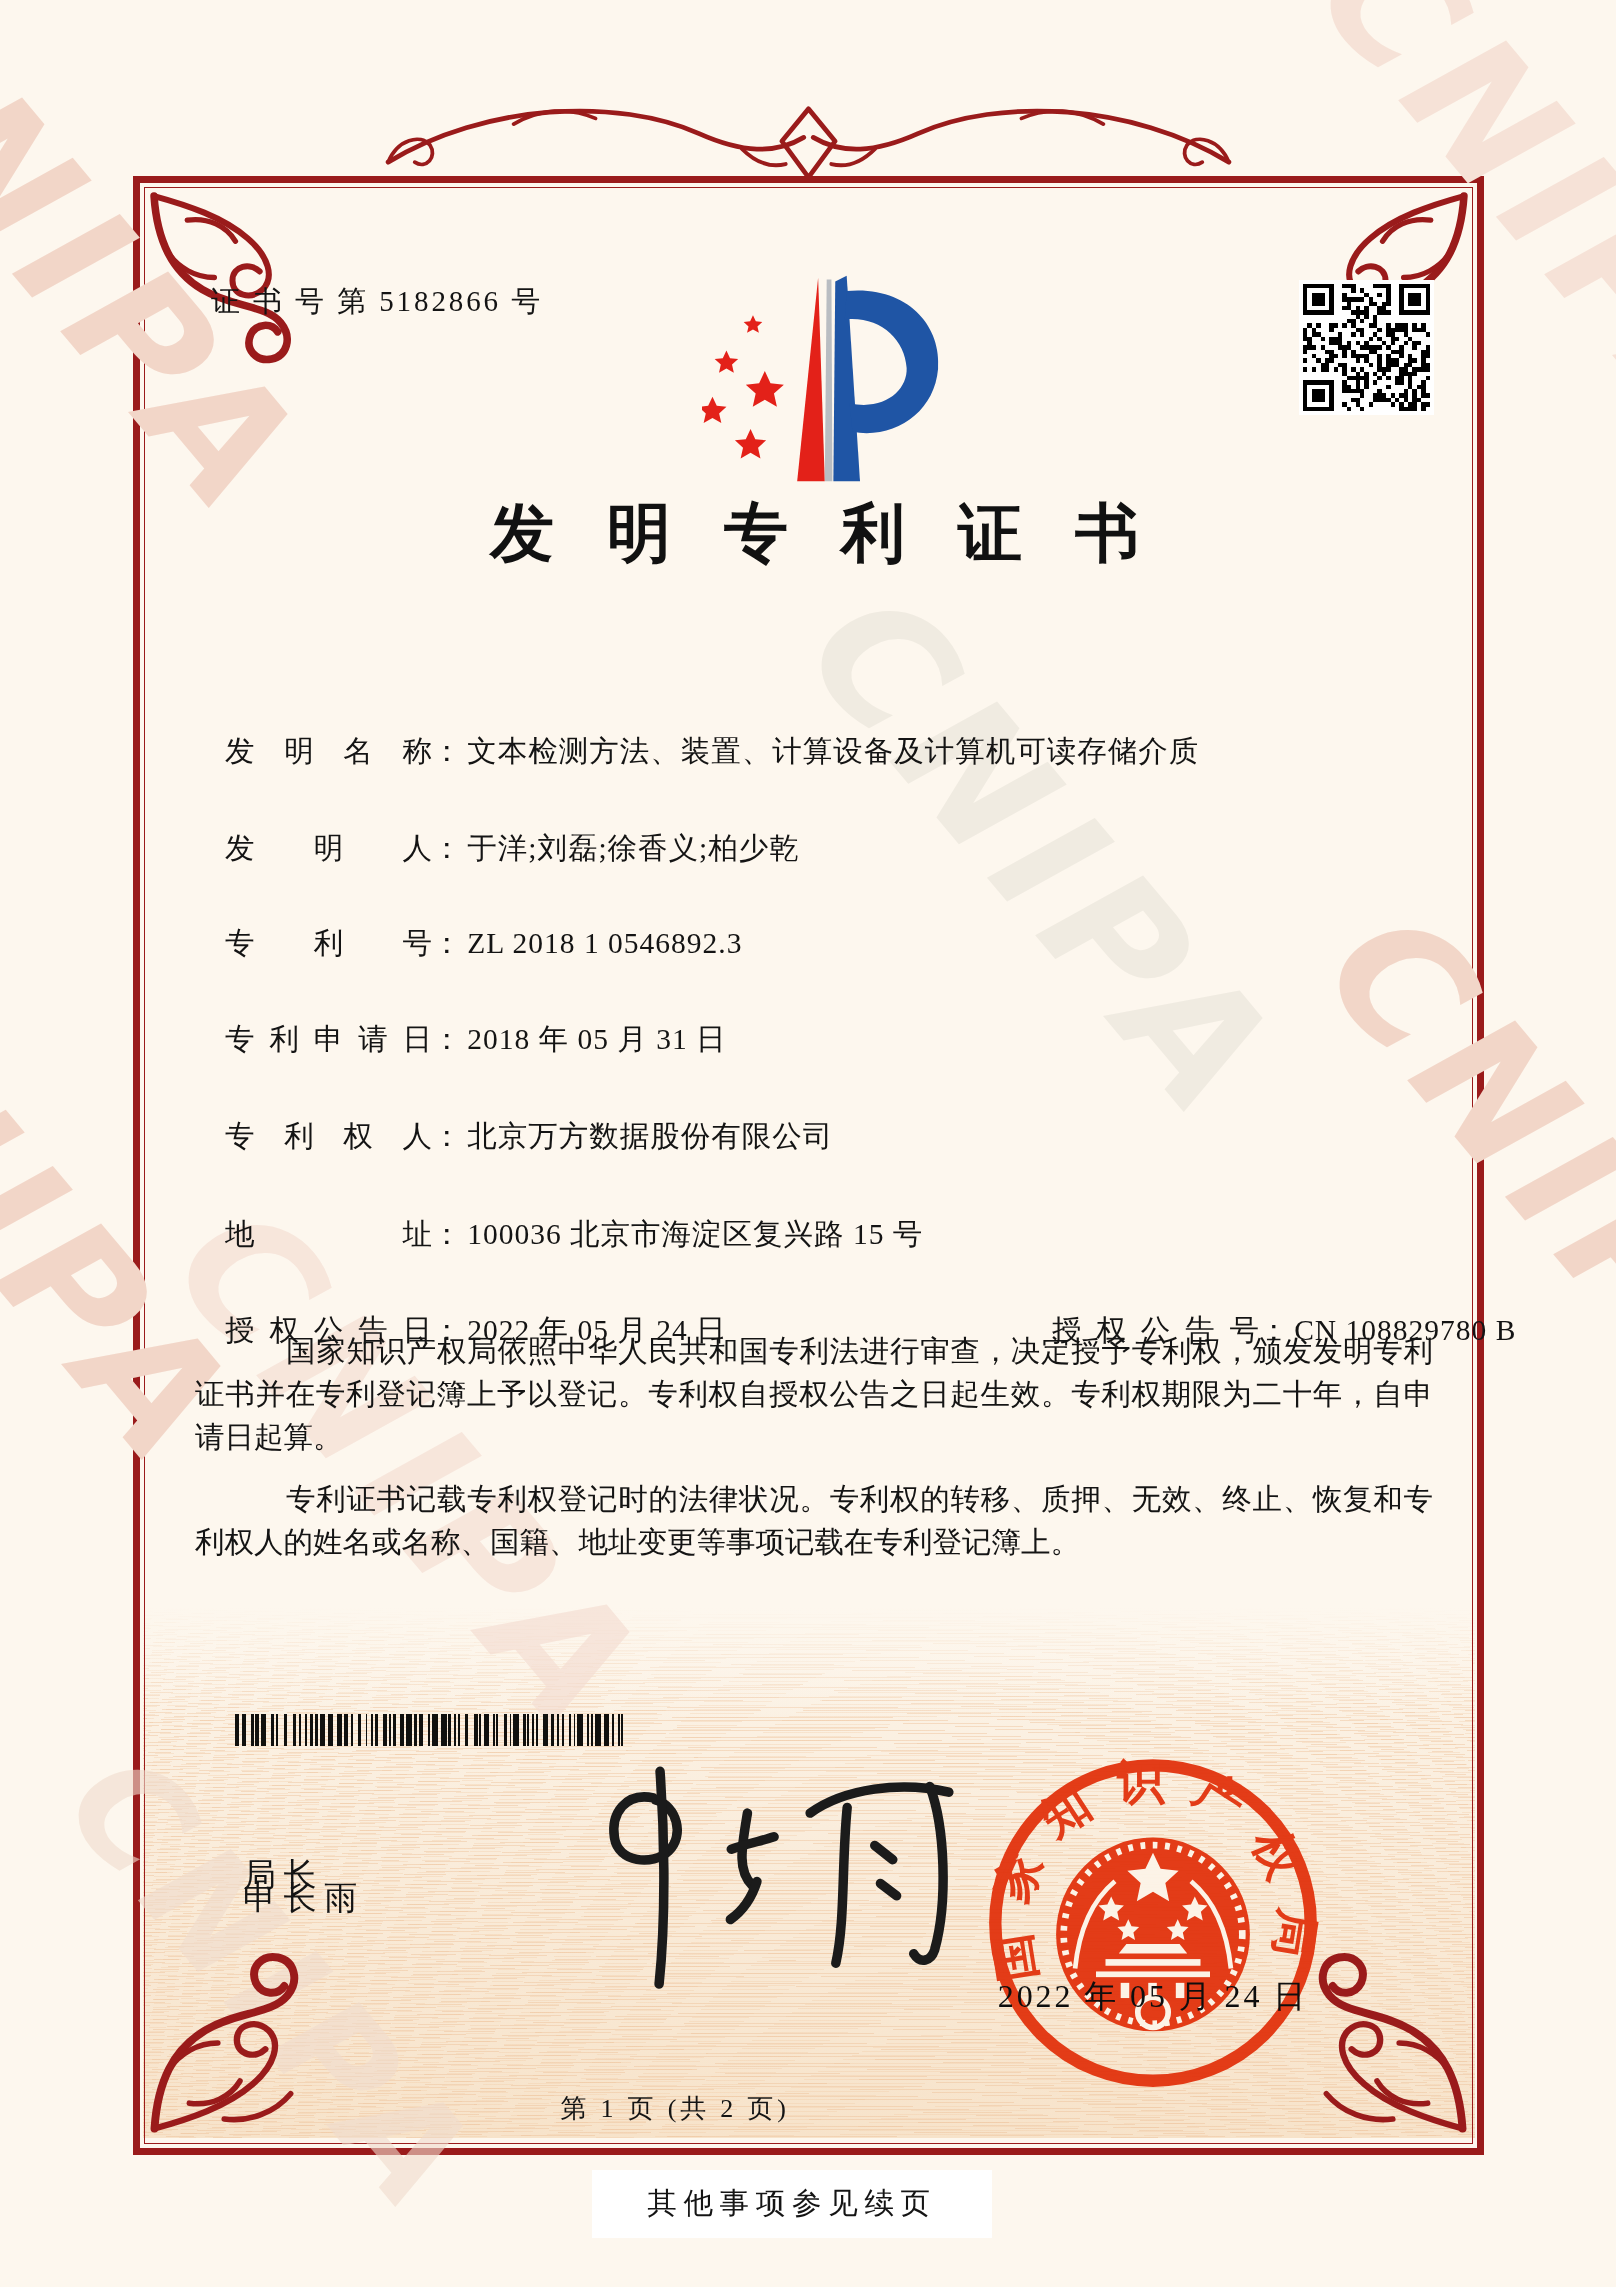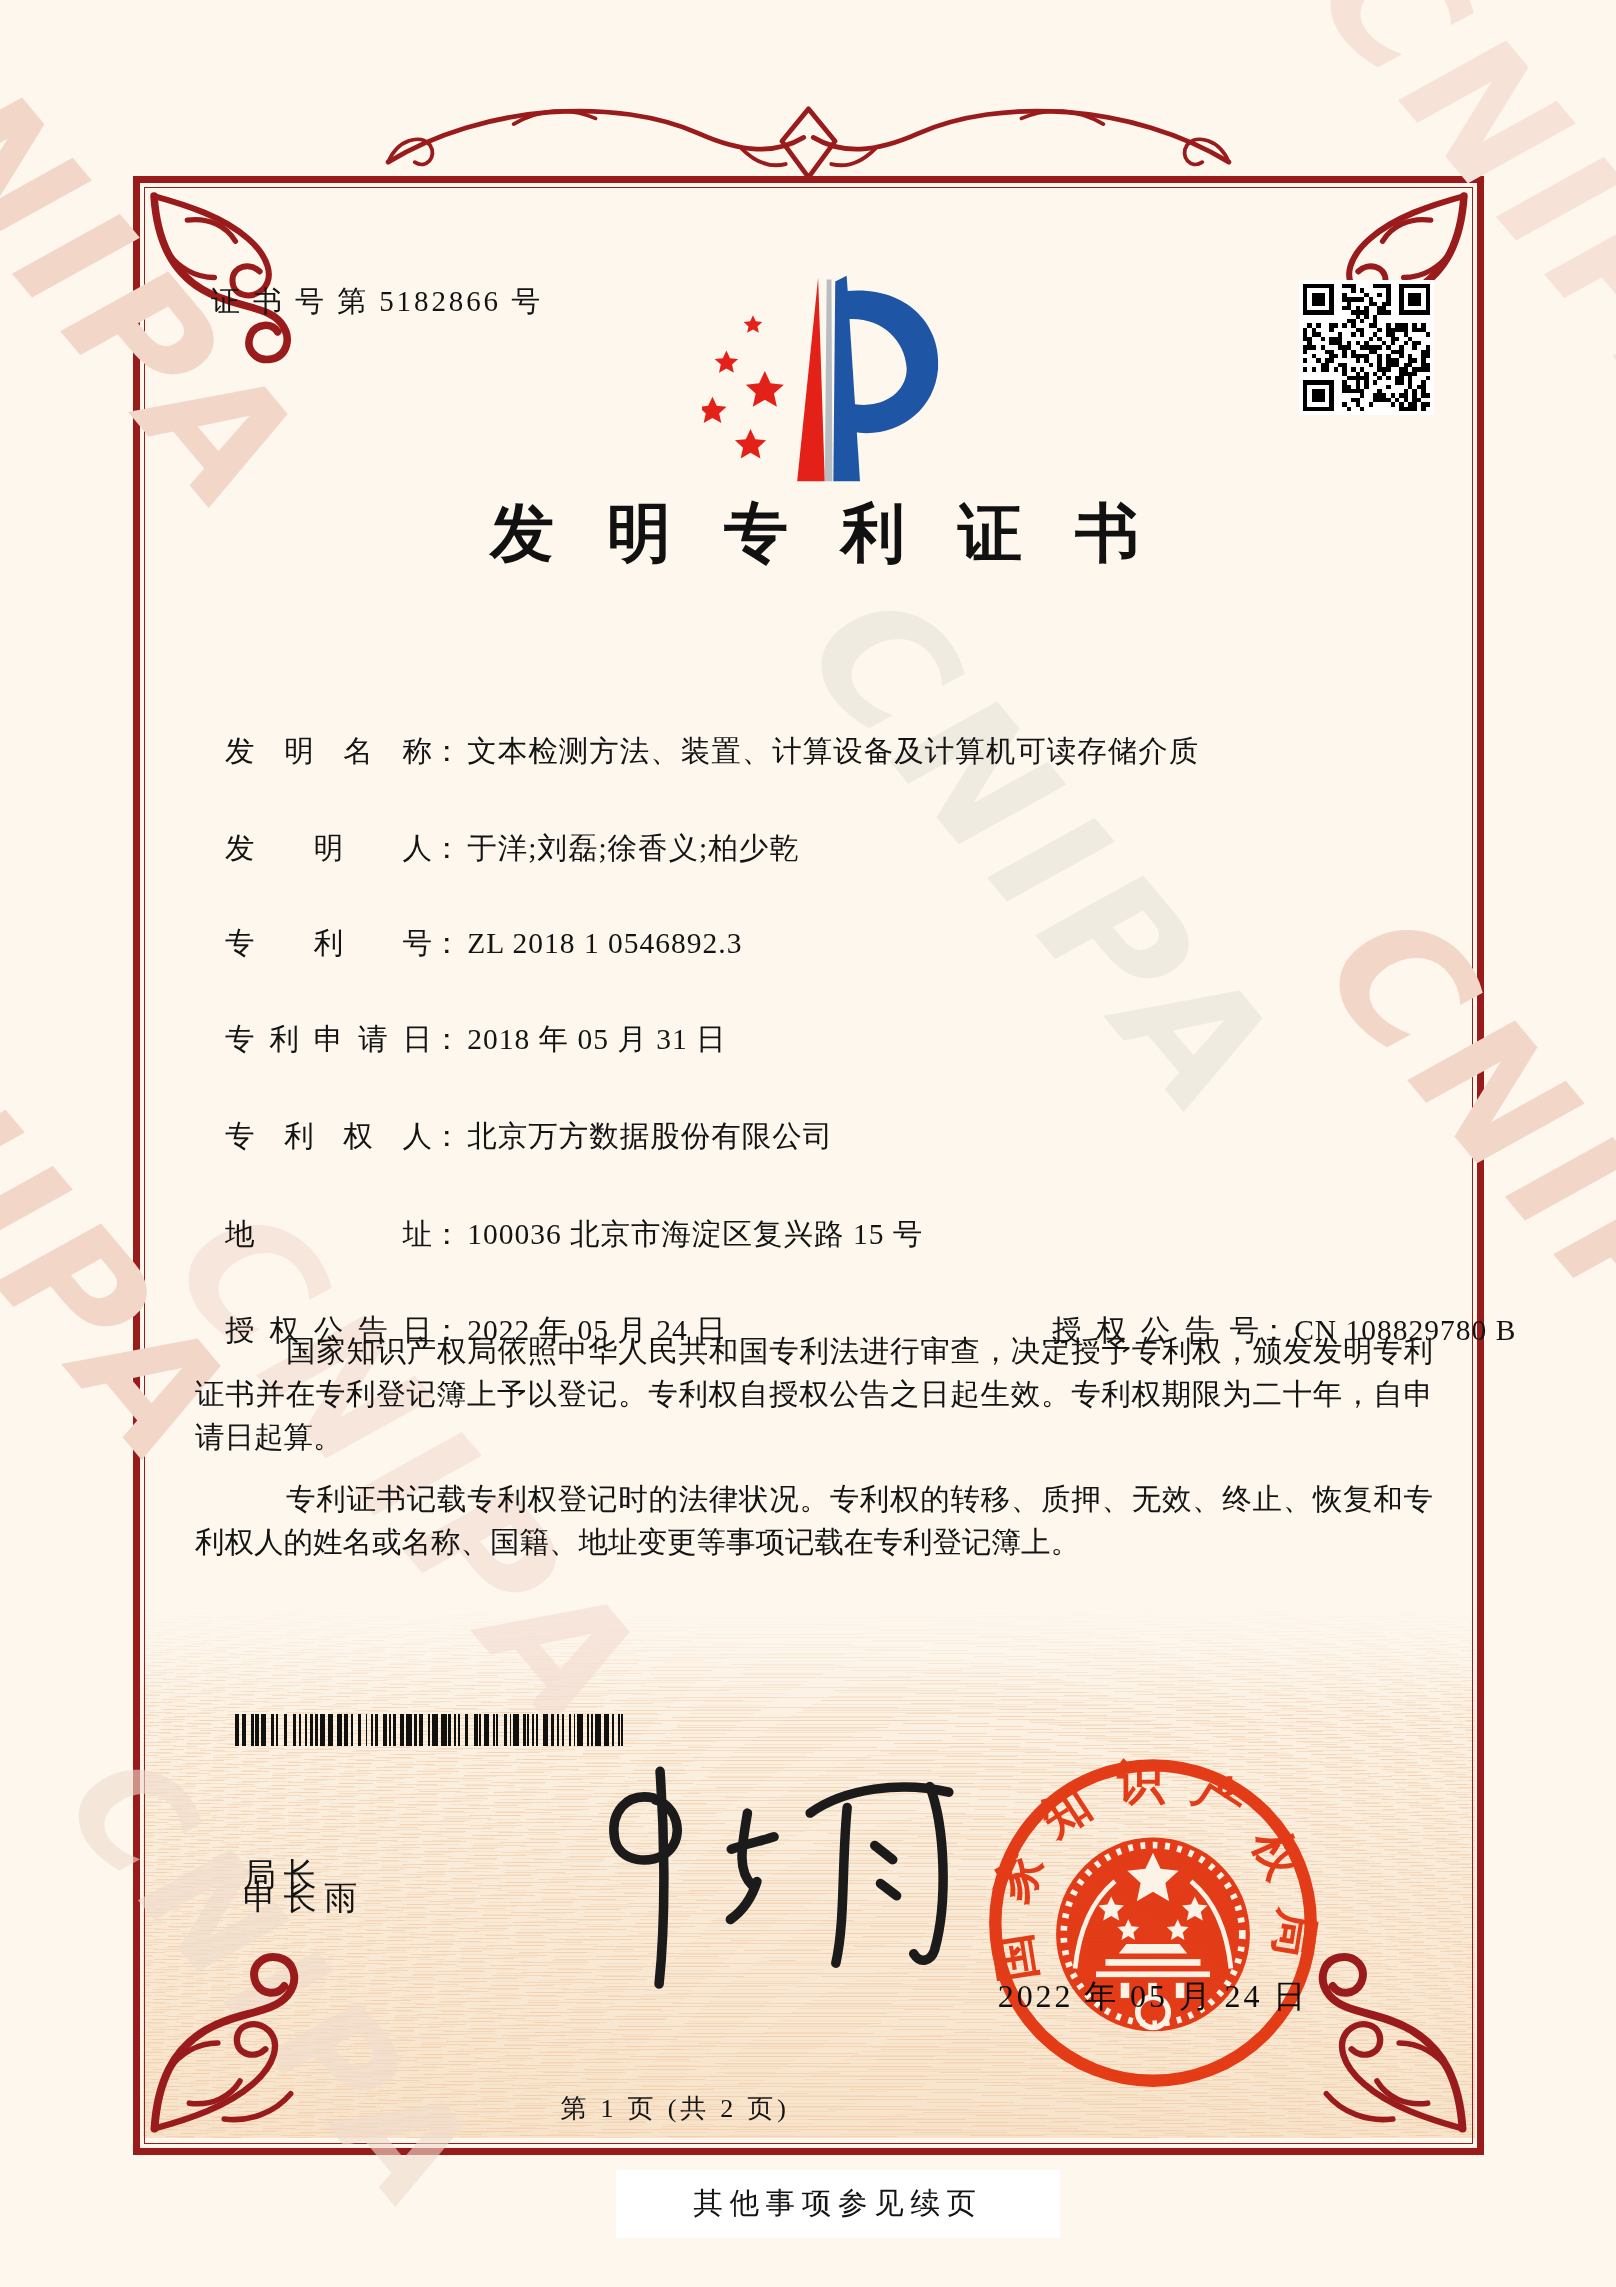--- a/index.html
+++ b/index.html
@@ -99,21 +99,21 @@
     position:absolute;left:963px;top:1975px;width:380px;z-index:6;
     text-align:center;font-size:32px;letter-spacing:2.9px;color:#0e0e0e;
   }
 
   
   .page-info{
     position:absolute;left:0;top:2091px;width:1350px;z-index:4;
     text-align:center;font-size:26px;letter-spacing:3.8px;
   }
   .cont-note-box{
-    position:absolute;left:616px;top:2170px;width:444px;height:68px;z-index:4;
+    position:absolute;left:592px;top:2170px;width:400px;height:68px;z-index:4;
     background:#ffffff;display:flex;align-items:center;justify-content:center;
   }
   .cont-note{font-size:29.5px;letter-spacing:6.7px;}
 </style>
 </head>
 <body>
 
 <div class="wm wm1">CNIPA</div>
 <div class="wm wm2">CNIPA</div>
 <div class="wm wm3">CNIPA</div>

